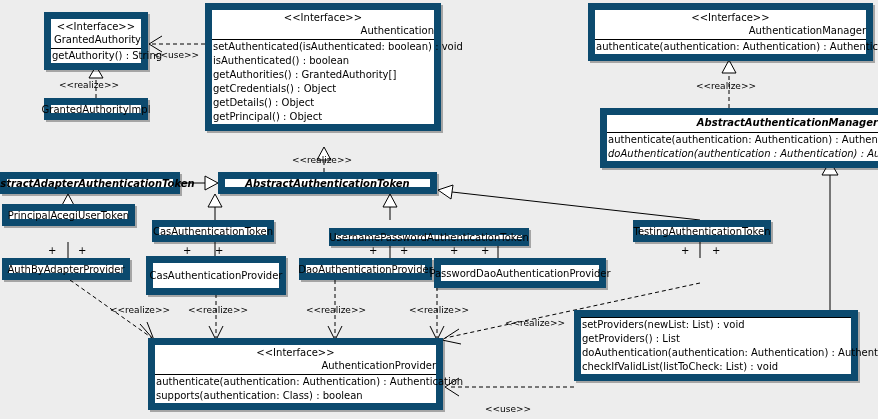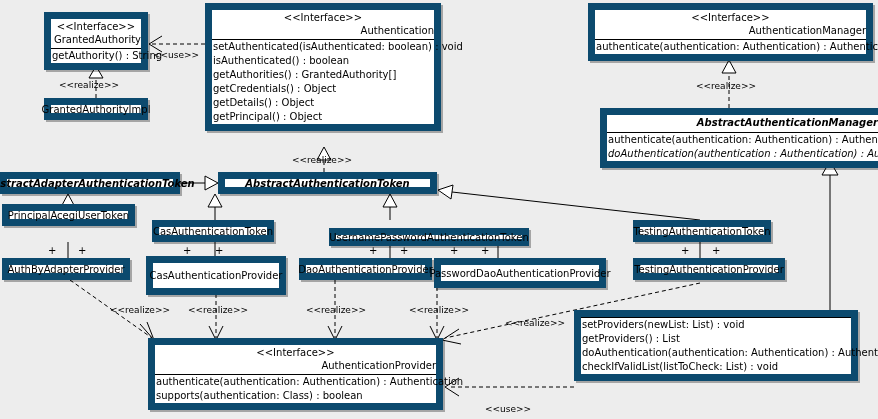--- a/index.html
+++ b/index.html
@@ -267,23 +267,20 @@
   </div>
 
   <div class="uml-box uml-simple" style="left:299px; top:258px; width:133px; height:22px;">
     <span class="cname">DaoAuthenticationProvider</span>
   </div>
 
   <div class="uml-box uml-simple" style="left:434px; top:258px; width:172px; height:30px;">
     <span class="cname">PasswordDaoAuthenticationProvider</span>
   </div>
 
-  <div class="uml-box uml-simple" style="left:633px; top:258px; width:152px; height:22px;">
-    <span class="cname">TestingAuthenticationProvider</span>
-  </div>
 
   <div class="uml-box" style="left:148px; top:338px; width:295px;">
     <div class="uml-head">
       <span class="stereo">&lt;&lt;Interface&gt;&gt;</span>
       <span class="cname">AuthenticationProvider</span>
     </div>
     <div class="uml-sep"></div>
     <div class="uml-members">
       <span class="m">authenticate(authentication: Authentication) : Authentication</span>
       <span class="m">supports(authentication: Class) : boolean</span>

